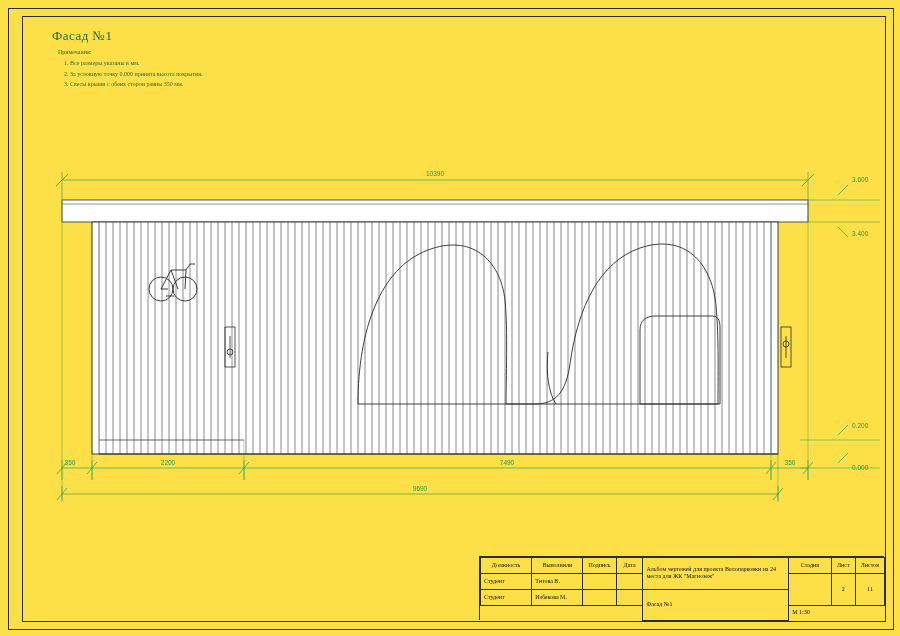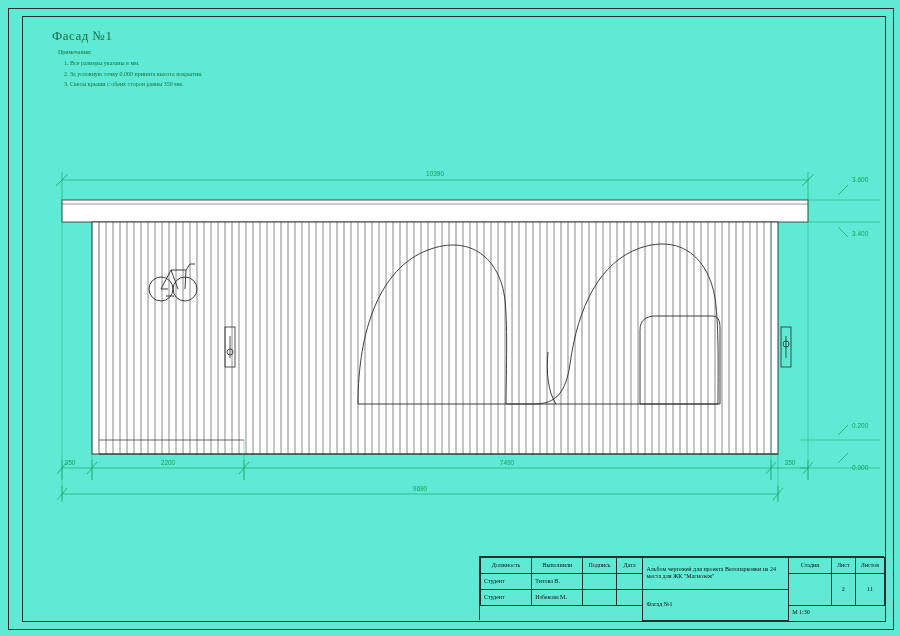--- a/index.html
+++ b/index.html
@@ -1,17 +1,17 @@
 <!DOCTYPE html>
 <html><head>
 <meta charset="utf-8">
 <style>
   html,body{margin:0;padding:0;background:#ffffff;}
   body{width:900px;height:636px;font-family:"Liberation Sans",sans-serif;}
-  #sheet{position:relative;width:900px;height:636px;background:#5eead4;overflow:hidden;}
+  #sheet{position:relative;width:900px;height:636px;background:#fde047;overflow:hidden;}
 
   .frame-outer{position:absolute;left:8px;top:8px;width:884px;height:620px;border:1px solid #2f2f2f;}
   .frame-inner{position:absolute;left:22px;top:16px;width:862px;height:604px;border:1px solid #2f2f2f;}
 
   .title{position:absolute;left:52px;top:28px;font-size:13px;color:#1f6f3f;font-family:"Liberation Serif",serif;letter-spacing:.5px;}
 
   .notes{position:absolute;left:58px;top:48px;color:#1f6f3f;font-size:6px;line-height:1.55;font-family:"Liberation Serif",serif;}
   .notes .nh{margin-bottom:2px;}
   .notes ol{margin:0;padding-left:12px;}
   .notes li{margin-bottom:1px;}

